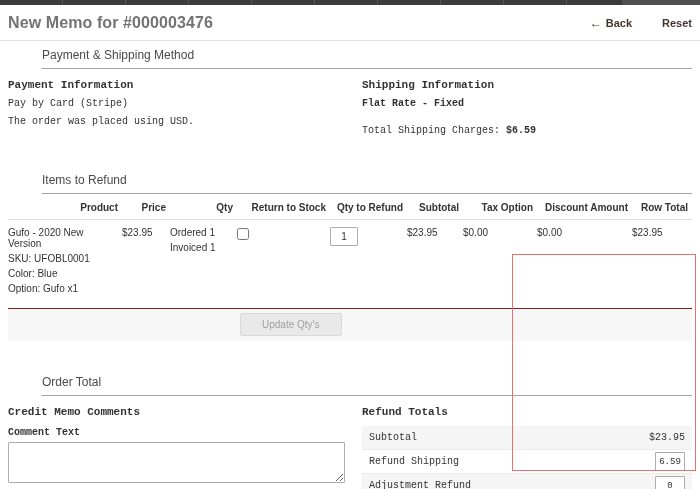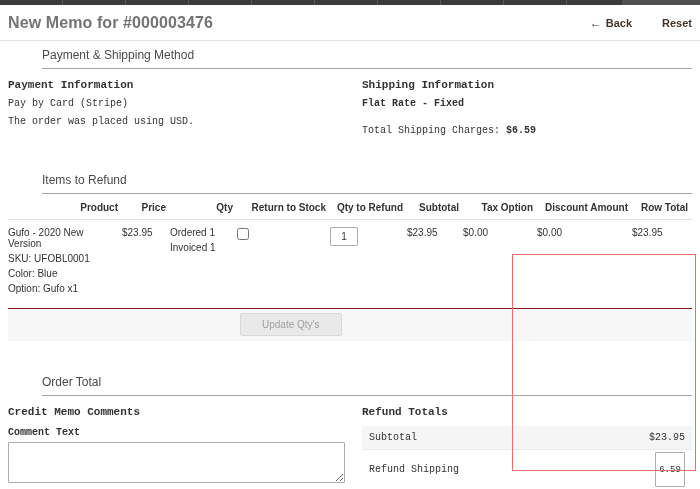--- a/index.html
+++ b/index.html
@@ -95,21 +95,21 @@
   }
 
   .totals-rows { margin-top: 8px; }
   .totals-row {
     display: flex; justify-content: space-between; align-items: center;
     min-height: 24px; padding: 2px 7px; font-size: 10px;
     border-bottom: 1px solid #ebebeb;
   }
   .totals-row.shaded { background: #f5f5f5; }
   input.amt-input {
-    width: 30px; height: 35px; border: 1px solid #adadad; border-radius: 1px;
+    width: 30px; height: 19px; border: 1px solid #adadad; border-radius: 1px;
     font-family: inherit; font-size: 9px; text-align: center; color: #333; background: #fff;
   }
 
   
   .annotation-box {
     position: absolute; left: 512px; top: 254px; width: 184px; height: 217px;
     border: 1.5px solid #e4716d; pointer-events: none; z-index: 10;
   }
 </style>
 </head>

